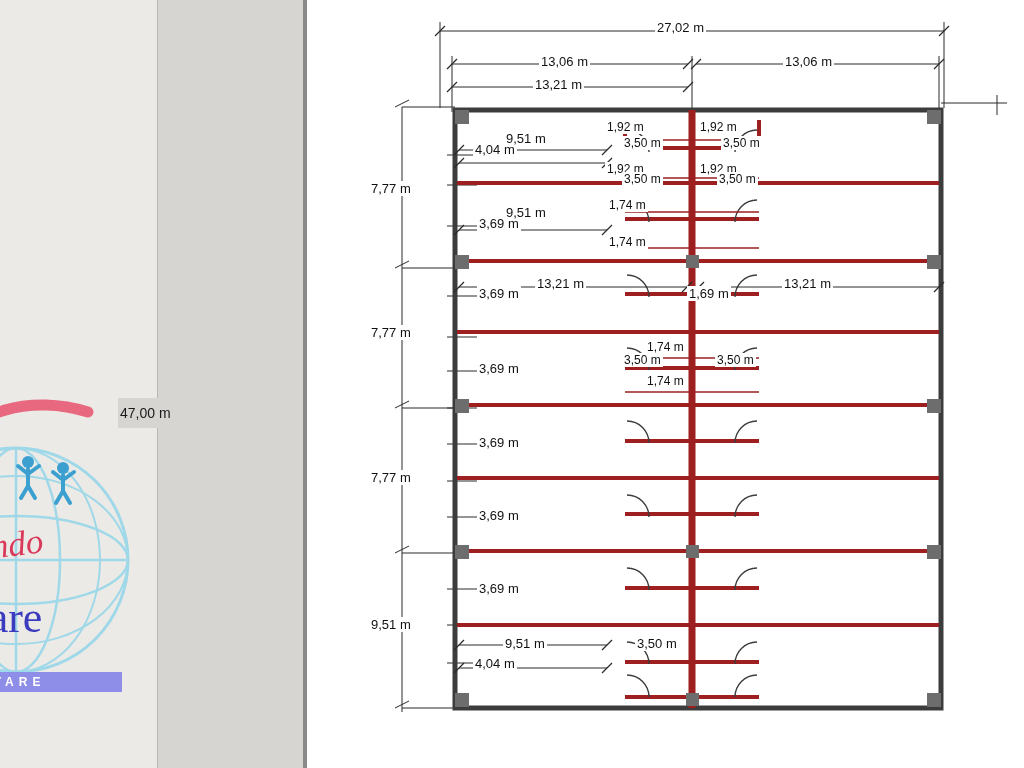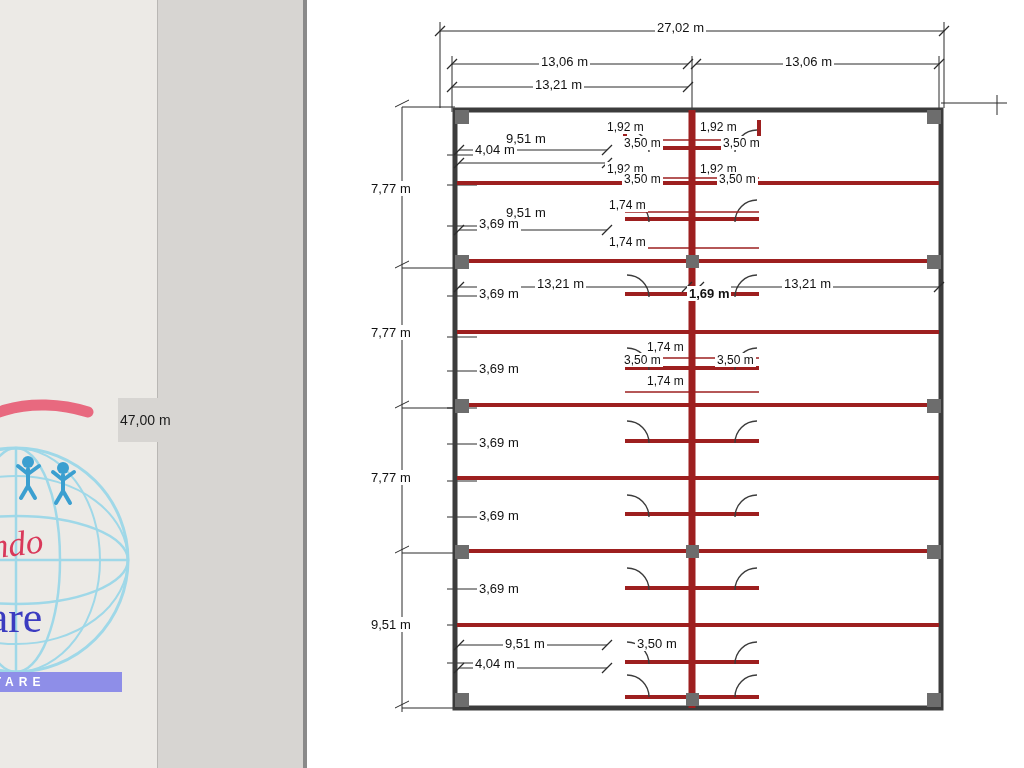--- a/index.html
+++ b/index.html
@@ -67,21 +67,21 @@
     position: absolute; left: 6px; top: 3px;
     font-size: 12px; letter-spacing: 5px; color: #ffffff;
     font-weight: bold;
   }
 
   
   .dim-47 {
     position: absolute; left: 118px; top: 398px;
     font-size: 14px; color: #1a1a1a;
     background: #d7d5d2;
-    padding: 14px 2px;
+    padding: 7px 2px;
   }
 
   
   .drawing {
     position: absolute; left: 307px; top: 0; width: 595px; height: 768px;
     background: #ffffff;
   }
   .drawing svg { display: block; }
 
   .dim-label {
@@ -292,21 +292,21 @@
     <div class="dim-label" style="left:62px; top:470px;">7,77 m</div>
     <div class="dim-label" style="left:62px; top:617px;">9,51 m</div>
 
     <div class="dim-label" style="left:166px; top:142px;">4,04 m</div>
     <div class="dim-label" style="left:197px; top:131px;">9,51 m</div>
     <div class="dim-label" style="left:170px; top:216px;">3,69 m</div>
     <div class="dim-label" style="left:197px; top:205px;">9,51 m</div>
     <div class="dim-label" style="left:170px; top:286px;">3,69 m</div>
     <div class="dim-label" style="left:228px; top:276px;">13,21 m</div>
     <div class="dim-label" style="left:475px; top:276px;">13,21 m</div>
-    <div class="dim-label" style="left:380px; top:286px;font-weight:bold;">1,69 m</div>
+    <div class="dim-label" style="left:380px; top:286px;">1,69 m</div>
     <div class="dim-label" style="left:170px; top:361px;">3,69 m</div>
     <div class="dim-label" style="left:170px; top:435px;">3,69 m</div>
     <div class="dim-label" style="left:170px; top:508px;">3,69 m</div>
     <div class="dim-label" style="left:170px; top:581px;">3,69 m</div>
     <div class="dim-label" style="left:196px; top:636px;">9,51 m</div>
     <div class="dim-label" style="left:166px; top:656px;">4,04 m</div>
     <div class="dim-label" style="left:328px; top:636px;">3,50 m</div>
 
     <div class="dim-label small" style="left:298px; top:120px;">1,92 m</div>
     <div class="dim-label small" style="left:391px; top:120px;">1,92 m</div>

